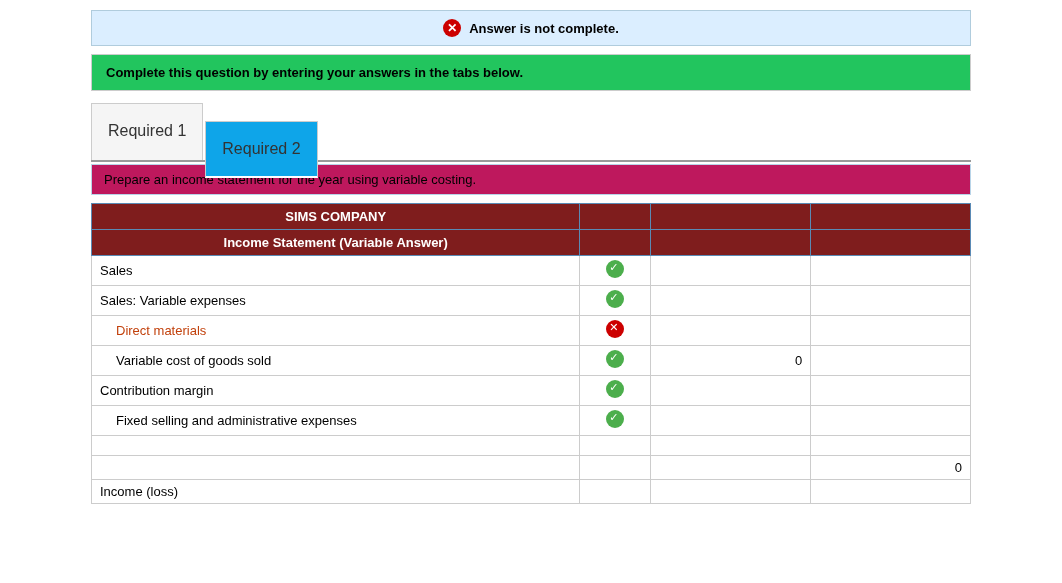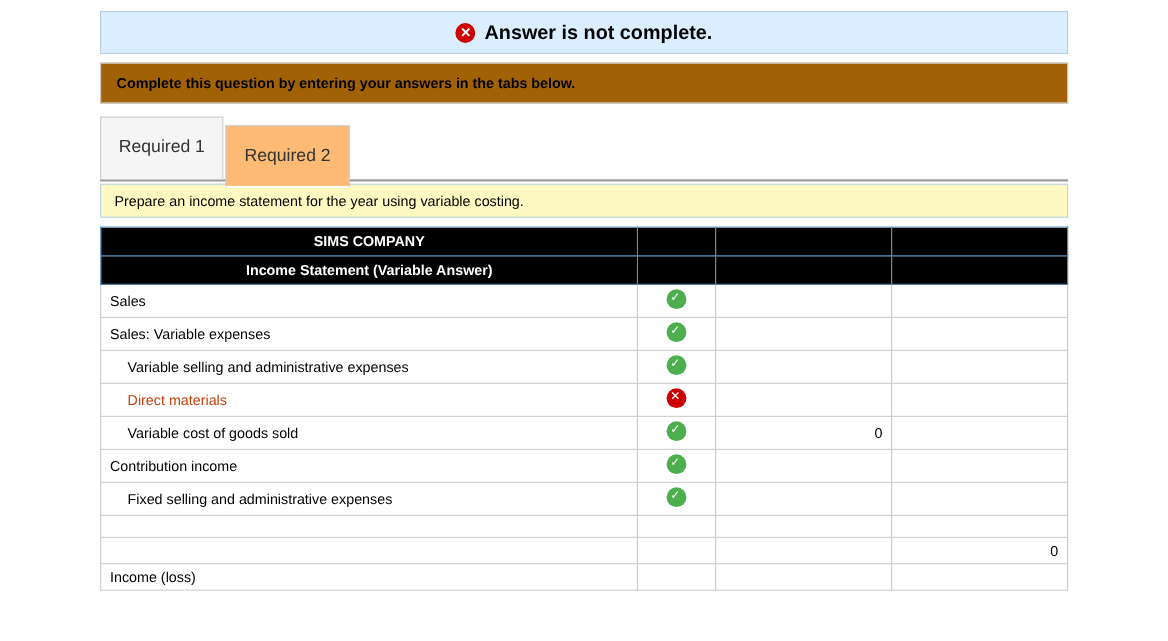--- a/index.html
+++ b/index.html
@@ -36,27 +36,27 @@
       display: inline-flex;
       align-items: center;
       justify-content: center;
       color: #fff;
       font-size: 12px;
       font-weight: bold;
       flex-shrink: 0;
     }
     .alert-banner .alert-text {
       font-weight: bold;
-      font-size: 18px;
+      font-size: 13px;
       color: #000;
     }
 
     
     .instruction-bar {
-      background: #a16207;
+      background: #22c55e;
       border: 1px solid #ccc;
       padding: 10px 14px;
       font-size: 13px;
       font-weight: bold;
       margin-bottom: 12px;
       color: #000;
     }
 
     
     .tabs-row {
@@ -68,48 +68,48 @@
       padding: 18px 16px;
       font-size: 16px;
       border: 1px solid #ccc;
       border-bottom: none;
       cursor: pointer;
       background: #f5f5f5;
       color: #333;
       margin-right: 2px;
     }
     .tab.active {
-      background: #fdba74;
+      background: #0ea5e9;
       border-bottom: 2px solid #fff;
       font-weight: normal;
       position: relative;
-      top: 8px;
+      top: 18px;
       z-index: 1;
     }
 
     
     .info-bar {
-      background: #fef9c3;
+      background: #be185d;
       border: 1px solid #b8d4e8;
       padding: 7px 12px;
       font-size: 13px;
       color: #000;
       margin-bottom: 8px;
       margin-top: 2px;
     }
 
     
     .statement-table {
       width: 100%;
       border-collapse: collapse;
       border: 1px solid #999;
       margin-bottom: 12px;
     }
     .statement-table th {
-      background: #000000;
+      background: #7f1d1d;
       color: #fff;
       text-align: center;
       padding: 5px 8px;
       font-size: 13px;
       font-weight: bold;
       border: 1px solid #5a8ab5;
     }
     .statement-table td {
       border: 1px solid #ccc;
       padding: 4px 8px;
@@ -236,39 +236,33 @@
           <td class="row-col1"></td>
           <td class="row-col2"></td>
         </tr>
         <tr>
           <td class="row-label">Sales: Variable expenses</td>
           <td class="row-check"><span class="check-green"></span></td>
           <td class="row-col1"></td>
           <td class="row-col2"></td>
         </tr>
         <tr>
-          <td class="row-label indent-1">Variable selling and administrative expenses</td>
-          <td class="row-check"><span class="check-green"></span></td>
-          <td class="row-col1"></td>
-          <td class="row-col2"></td>
-        </tr>
-        <tr>
           <td class="row-label indent-1 row-red-text">Direct materials</td>
           <td class="row-check"><span class="check-red"></span></td>
           <td class="row-col1"></td>
           <td class="row-col2"></td>
         </tr>
         <tr>
           <td class="row-label indent-1">Variable cost of goods sold</td>
           <td class="row-check"><span class="check-green"></span></td>
           <td class="row-col1">0</td>
           <td class="row-col2"></td>
         </tr>
         <tr>
-          <td class="row-label">Contribution income</td>
+          <td class="row-label">Contribution margin</td>
           <td class="row-check"><span class="check-green"></span></td>
           <td class="row-col1"></td>
           <td class="row-col2"></td>
         </tr>
         <tr>
           <td class="row-label indent-1">Fixed selling and administrative expenses</td>
           <td class="row-check"><span class="check-green"></span></td>
           <td class="row-col1"></td>
           <td class="row-col2"></td>
         </tr>

